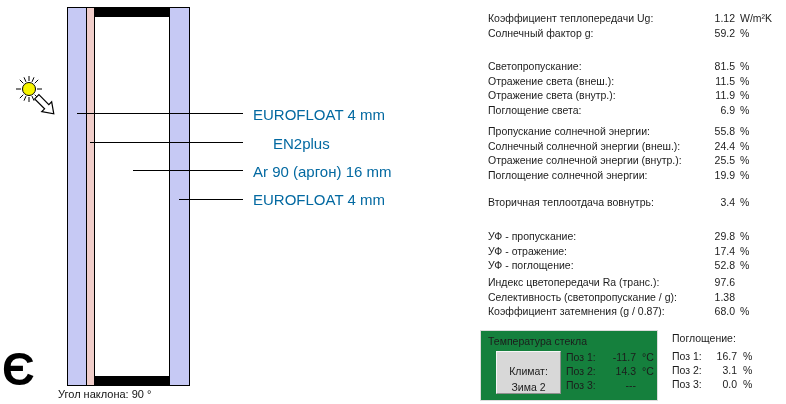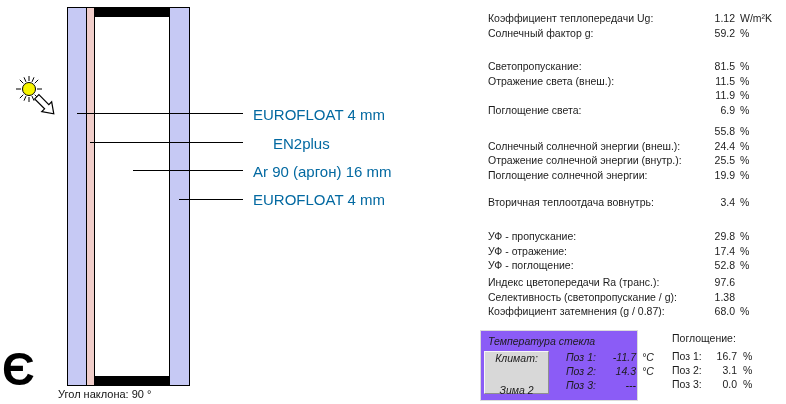--- a/index.html
+++ b/index.html
@@ -23,28 +23,28 @@
   .arrow-svg{position:absolute;left:33px;top:93px;}
 
   
   .props{position:absolute;left:488px;top:0;width:298px;font-size:10.5px;}
   .pgroup{position:absolute;left:0;width:100%;}
   .prow{position:relative;height:14.5px;line-height:14.5px;white-space:nowrap;}
   .pval{position:absolute;left:187px;width:60px;text-align:right;}
   .punit{position:absolute;left:252px;}
 
   
-  .temp-panel{position:absolute;left:480px;top:330px;width:158px;height:71px;background:#8b5cf6;
-              border:1px solid #dcdcdc;box-sizing:border-box;font-size:10.5px;font-style:italic;}
+  .temp-panel{position:absolute;left:480px;top:330px;width:178px;height:71px;background:#15803d;
+              border:1px solid #dcdcdc;box-sizing:border-box;font-size:10.5px;}
   .panel-title{position:absolute;left:7px;top:4px;}
-  .climate-btn{position:absolute;left:3px;top:20px;width:63px;height:41px;background:#d8d8d8;
+  .climate-btn{position:absolute;left:15px;top:20px;width:63px;height:41px;background:#d8d8d8;
                border-top:1px solid #f7f7f7;border-left:1px solid #f7f7f7;
                border-right:1px solid #8f8f8f;border-bottom:1px solid #8f8f8f;
-               display:flex;flex-direction:column;justify-content:flex-start;align-items:center;
-               gap:20px;cursor:pointer;}
+               display:flex;flex-direction:column;justify-content:flex-end;align-items:center;
+               gap:4px;cursor:pointer;}
   .trows{position:absolute;left:85px;top:20px;}
   .trow{display:flex;height:13.8px;line-height:13.8px;}
   .tlabel{width:40px;}
   .tval{width:30px;text-align:right;}
   .tunit{margin-left:6px;}
 
   .abs-panel{position:absolute;left:672px;top:331px;width:112px;font-size:10.5px;}
   .abs-title{height:14px;line-height:14px;}
   .arows{position:absolute;left:0;top:19px;}
   .arow{display:flex;height:13.8px;line-height:13.8px;}
@@ -122,32 +122,34 @@
         <span class="plabel">Светопропускание:</span>
         <span class="pval">81.5</span>
         <span class="punit">%</span>
       </div>
       <div class="prow">
         <span class="plabel">Отражение света (внеш.):</span>
         <span class="pval">11.5</span>
         <span class="punit">%</span>
       </div>
       <div class="prow">
+        <span class="plabel">Отражение света (внутр.):</span>
         <span class="pval">11.9</span>
         <span class="punit">%</span>
       </div>
       <div class="prow">
         <span class="plabel">Поглощение света:</span>
         <span class="pval">6.9</span>
         <span class="punit">%</span>
       </div>
     </div>
 
     <div class="pgroup" style="top:124px;">
       <div class="prow">
+        <span class="plabel">Пропускание солнечной энергии:</span>
         <span class="pval">55.8</span>
         <span class="punit">%</span>
       </div>
       <div class="prow">
         <span class="plabel">Солнечный солнечной энергии (внеш.):</span>
         <span class="pval">24.4</span>
         <span class="punit">%</span>
       </div>
       <div class="prow">
         <span class="plabel">Отражение солнечной энергии (внутр.):</span>

